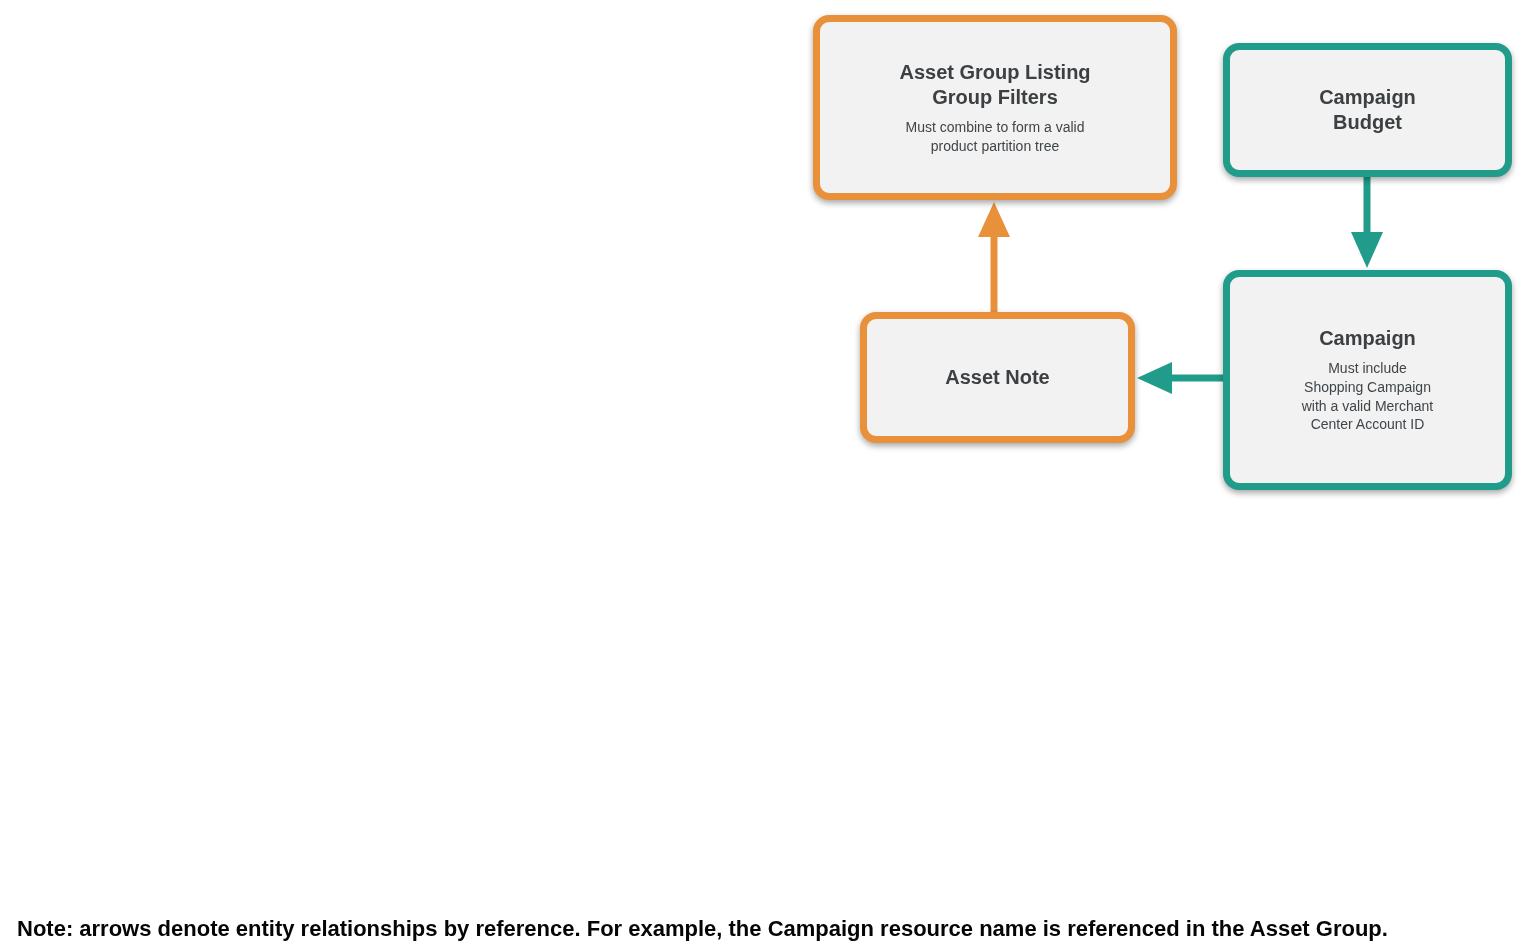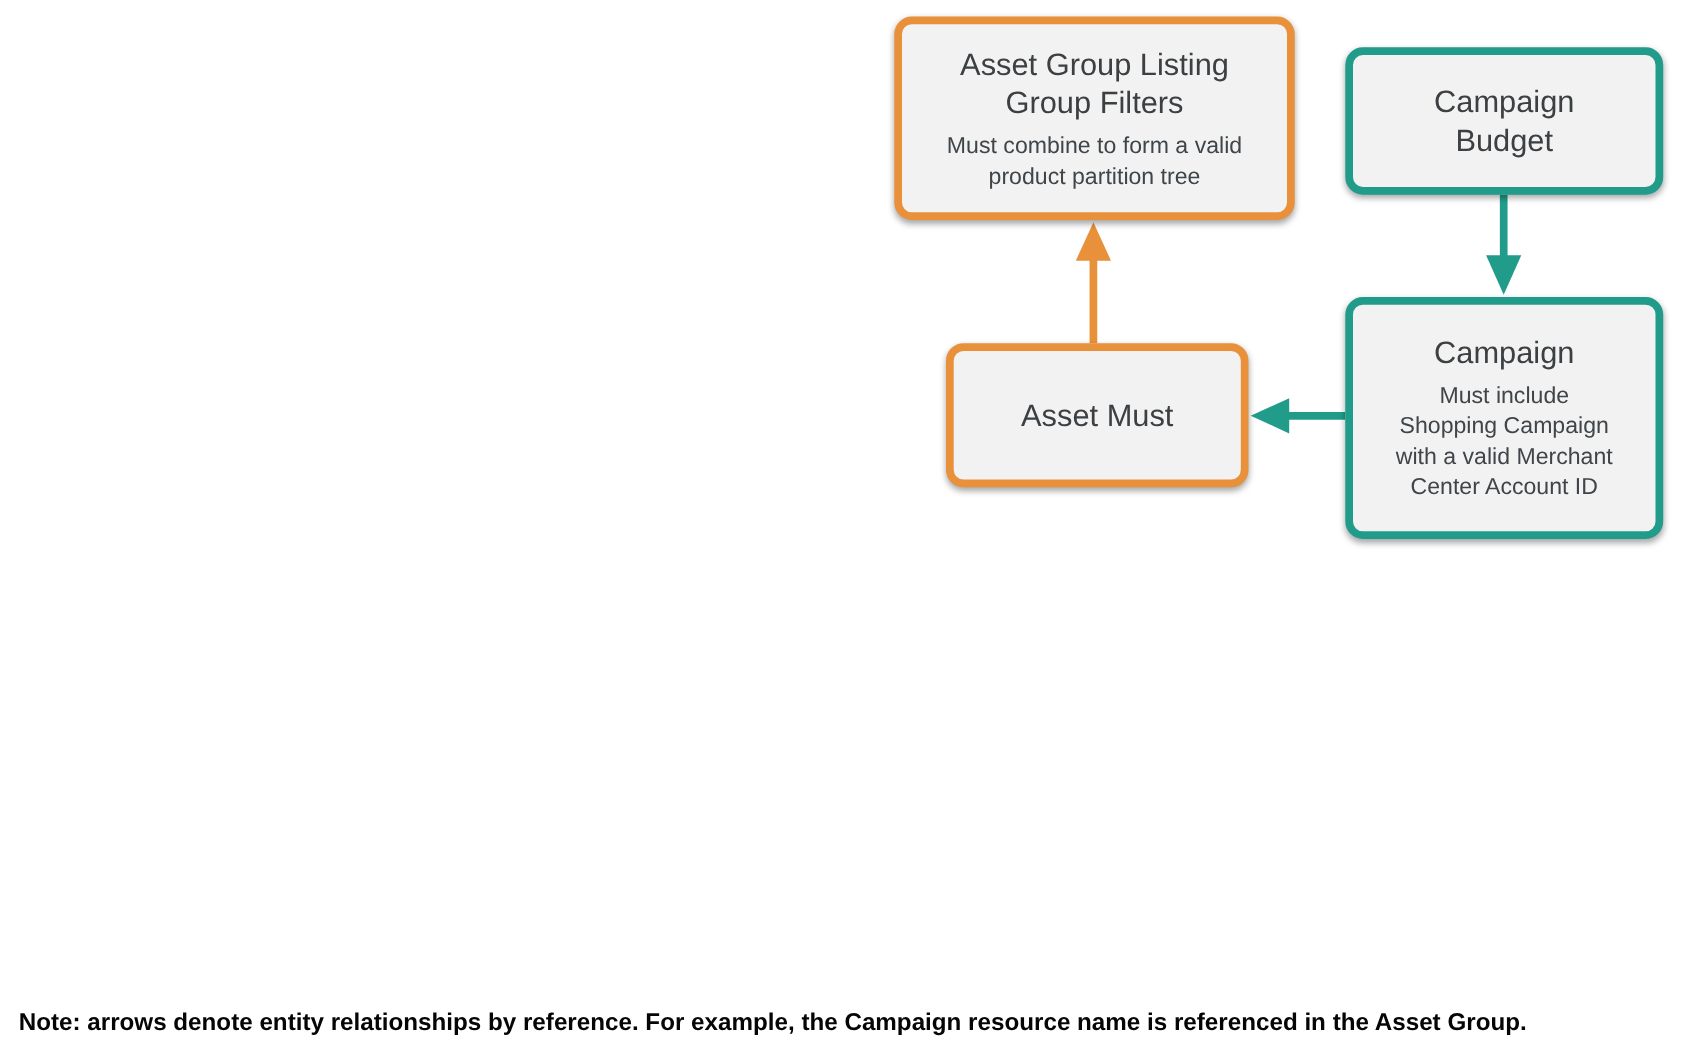--- a/index.html
+++ b/index.html
@@ -35,28 +35,28 @@
     flex-direction: column;
     align-items: center;
     justify-content: center;
     text-align: center;
     gap: 8px;
     padding: 8px 12px;
   }
   .node.orange { border-color: var(--orange); }
   .node.teal   { border-color: var(--teal); }
   .node-title {
-    font-size: 28px;
-    font-weight: normal;
+    font-size: 20px;
+    font-weight: bold;
     color: var(--title-color);
     line-height: 1.25;
     white-space: pre-line;
   }
   .node-subtitle {
-    font-size: 21px;
+    font-size: 14px;
     font-weight: normal;
     color: var(--subtitle-color);
     line-height: 1.33;
     white-space: pre-line;
   }
   #node-listing-filters { left: 813px; top: 15px;  width: 364px; height: 185px; }
   #node-campaign-budget { left: 1223px; top: 43px; width: 289px; height: 134px; }
   #node-campaign        { left: 1223px; top: 270px; width: 289px; height: 220px; }
   #node-asset-group     { left: 860px;  top: 312px; width: 275px; height: 131px; }
   svg.arrows {
@@ -115,18 +115,18 @@
 
   <div class="node teal" id="node-campaign">
     <div class="node-title">Campaign</div>
     <div class="node-subtitle">Must include
 Shopping Campaign
 with a valid Merchant
 Center Account ID</div>
   </div>
 
   <div class="node orange" id="node-asset-group">
-    <div class="node-title">Asset Must</div>
+    <div class="node-title">Asset Note</div>
   </div>
 
   <div class="note">Note: arrows denote entity relationships by reference. For example, the Campaign resource name is referenced in the Asset Group.</div>
 
 </div>
 
 </body></html>

